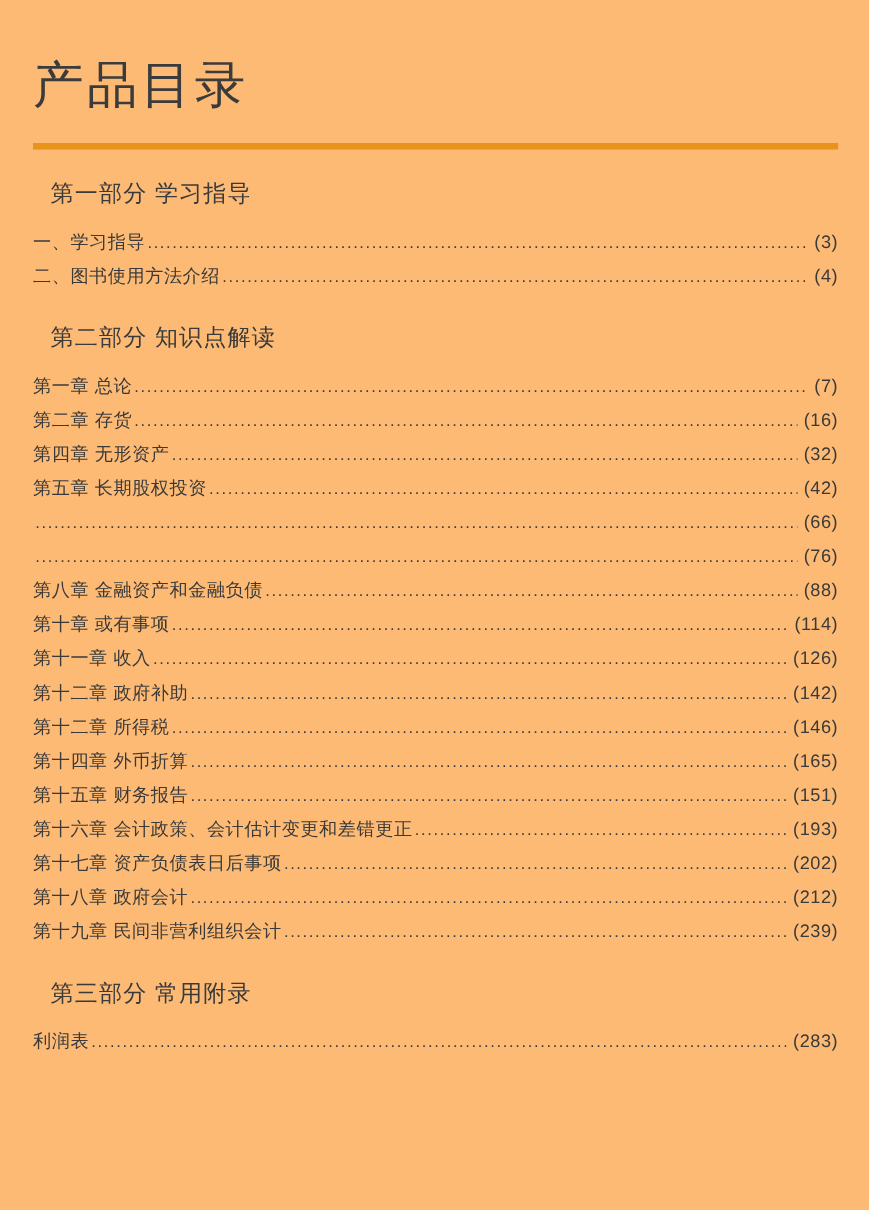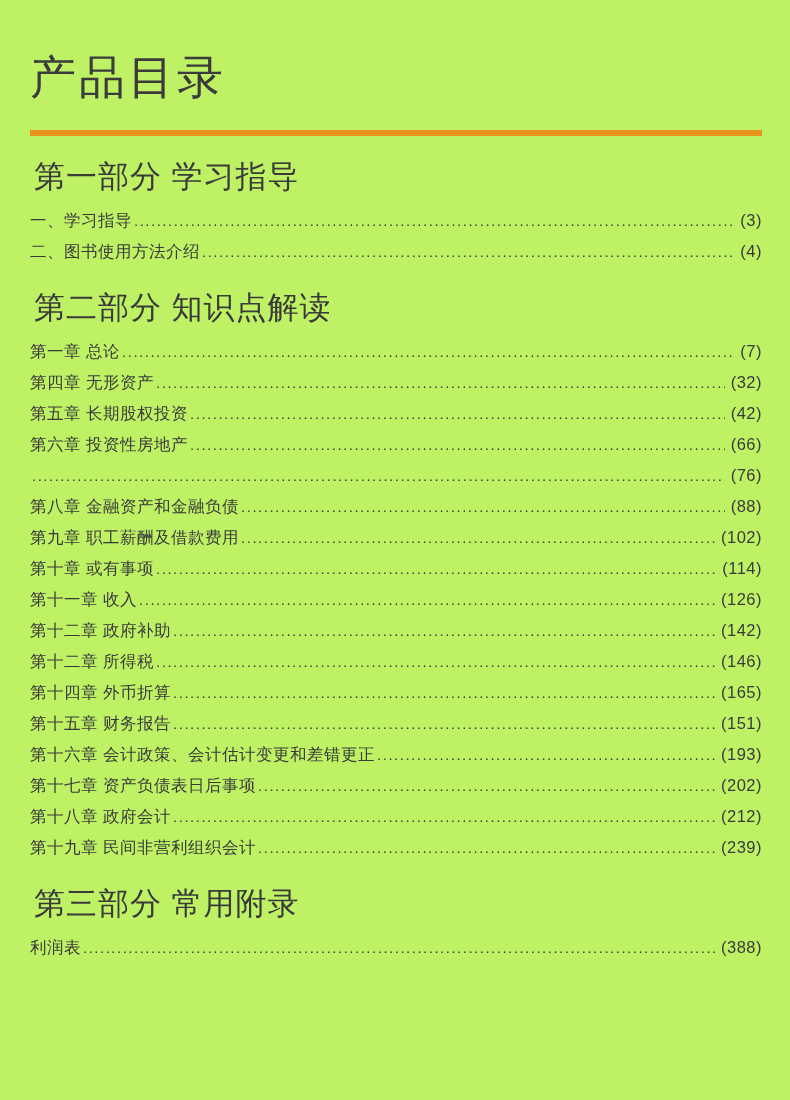--- a/index.html
+++ b/index.html
@@ -7,40 +7,40 @@
     padding: 0;
     background: #ffffff;
     font-family: "Liberation Sans", "DejaVu Sans", sans-serif;
   }
   .page {
     position: relative;
     width: 790px;
     height: 1100px;
     box-sizing: border-box;
     padding: 54px 28px 0 30px;
-    background: #bef264;
+    background: #fdba74;
     overflow: hidden;
   }
   .page-title {
     margin: 0;
     font-size: 46px;
     line-height: 46px;
     font-weight: 500;
     letter-spacing: 3px;
     color: #3b3b3b;
   }
   .rule {
     height: 6px;
     margin-top: 30px;
     margin-bottom: 18px;
     background: #E8941C;
   }
   .section-heading {
-    margin: 26px 0 14px 4px;
-    font-size: 31px;
+    margin: 26px 0 14px 16px;
+    font-size: 21px;
     line-height: 29px;
     font-weight: 500;
     letter-spacing: 1px;
     color: #3a3a3a;
   }
   .entry-list { margin: 0; }
   .toc-row {
     display: flex;
     align-items: baseline;
     font-size: 16.5px;
@@ -89,47 +89,46 @@
         </div>
       </div>
       <h2 class="section-heading">第二部分 知识点解读</h2>
       <div class="entry-list">
         <div class="toc-row">
           <span class="toc-label">第一章 总论</span>
           <span class="toc-dots"></span>
           <span class="toc-page">(7)</span>
         </div>
         <div class="toc-row">
+          <span class="toc-label">第二章 存货</span>
+          <span class="toc-dots"></span>
+          <span class="toc-page">(16)</span>
+        </div>
+        <div class="toc-row">
           <span class="toc-label">第四章 无形资产</span>
           <span class="toc-dots"></span>
           <span class="toc-page">(32)</span>
         </div>
         <div class="toc-row">
           <span class="toc-label">第五章 长期股权投资</span>
           <span class="toc-dots"></span>
           <span class="toc-page">(42)</span>
         </div>
         <div class="toc-row">
-          <span class="toc-label">第六章 投资性房地产</span>
           <span class="toc-dots"></span>
           <span class="toc-page">(66)</span>
         </div>
         <div class="toc-row">
           <span class="toc-dots"></span>
           <span class="toc-page">(76)</span>
         </div>
         <div class="toc-row">
           <span class="toc-label">第八章 金融资产和金融负债</span>
           <span class="toc-dots"></span>
           <span class="toc-page">(88)</span>
-        </div>
-        <div class="toc-row">
-          <span class="toc-label">第九章 职工薪酬及借款费用</span>
-          <span class="toc-dots"></span>
-          <span class="toc-page">(102)</span>
         </div>
         <div class="toc-row">
           <span class="toc-label">第十章 或有事项</span>
           <span class="toc-dots"></span>
           <span class="toc-page">(114)</span>
         </div>
         <div class="toc-row">
           <span class="toc-label">第十一章 收入</span>
           <span class="toc-dots"></span>
           <span class="toc-page">(126)</span>
@@ -173,17 +172,17 @@
           <span class="toc-label">第十九章 民间非营利组织会计</span>
           <span class="toc-dots"></span>
           <span class="toc-page">(239)</span>
         </div>
       </div>
       <h2 class="section-heading">第三部分 常用附录</h2>
       <div class="entry-list">
         <div class="toc-row">
           <span class="toc-label">利润表</span>
           <span class="toc-dots"></span>
-          <span class="toc-page">(388)</span>
+          <span class="toc-page">(283)</span>
         </div>
       </div>
     </div>
 </div>
 
 </body></html>

